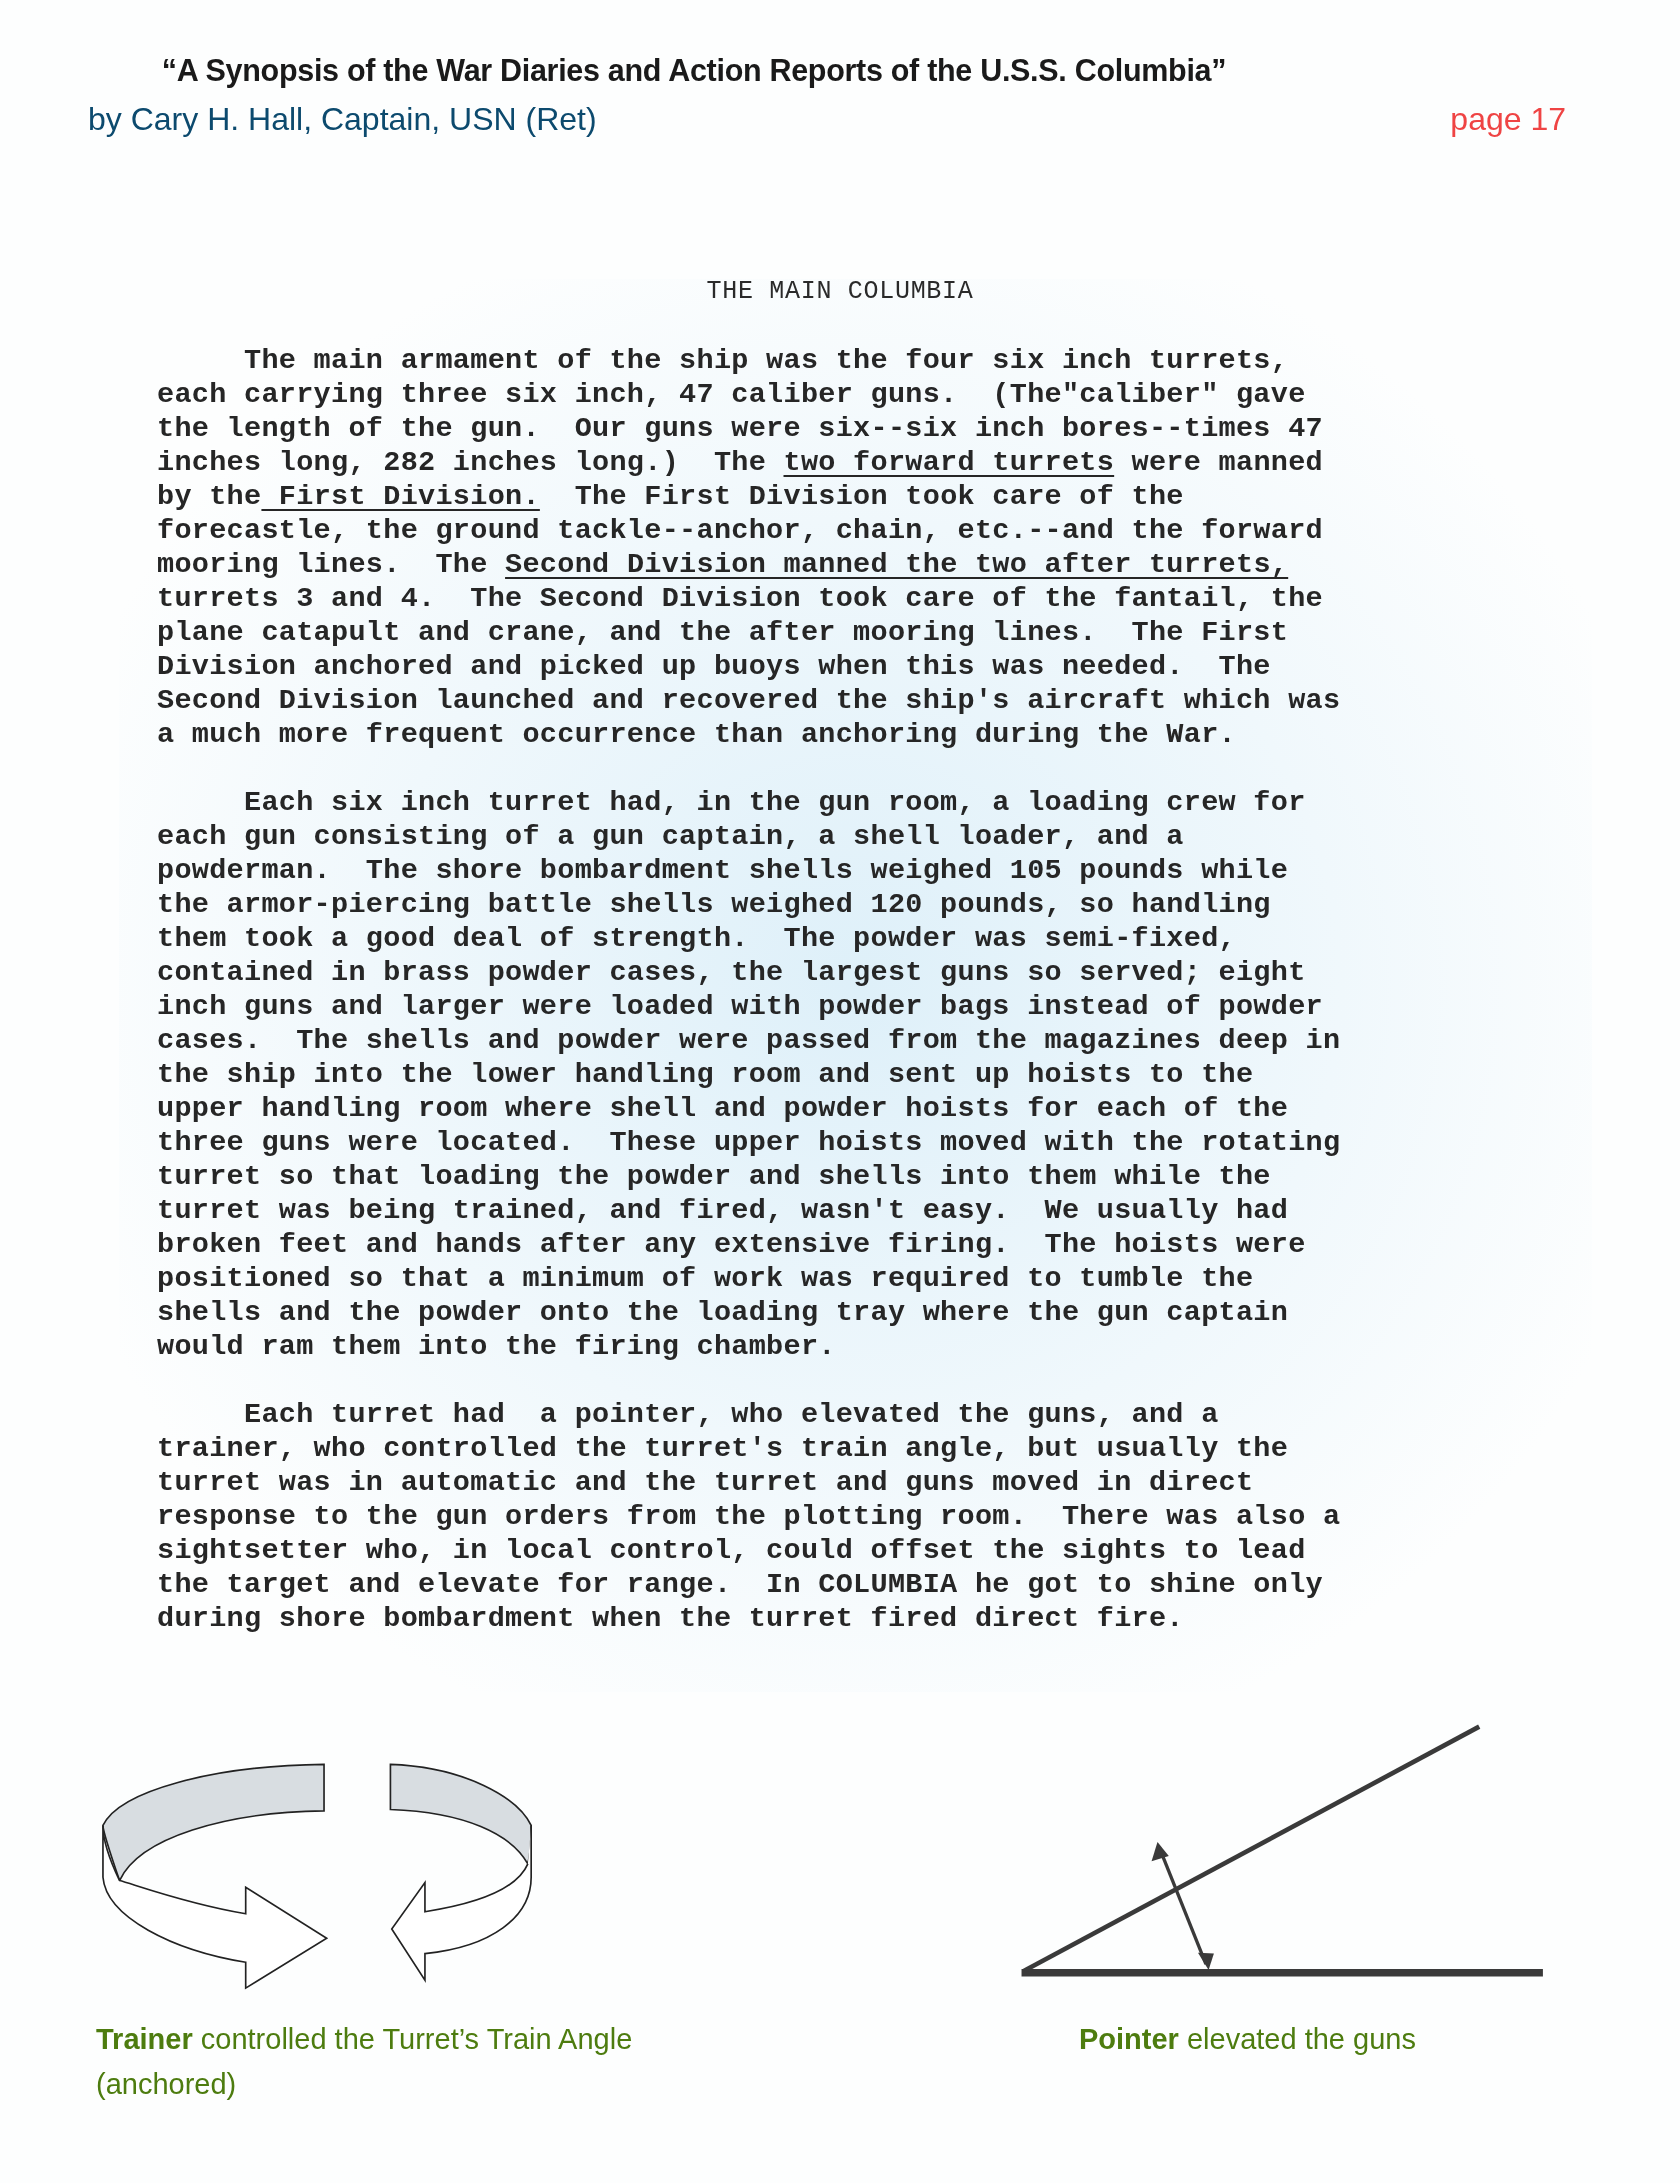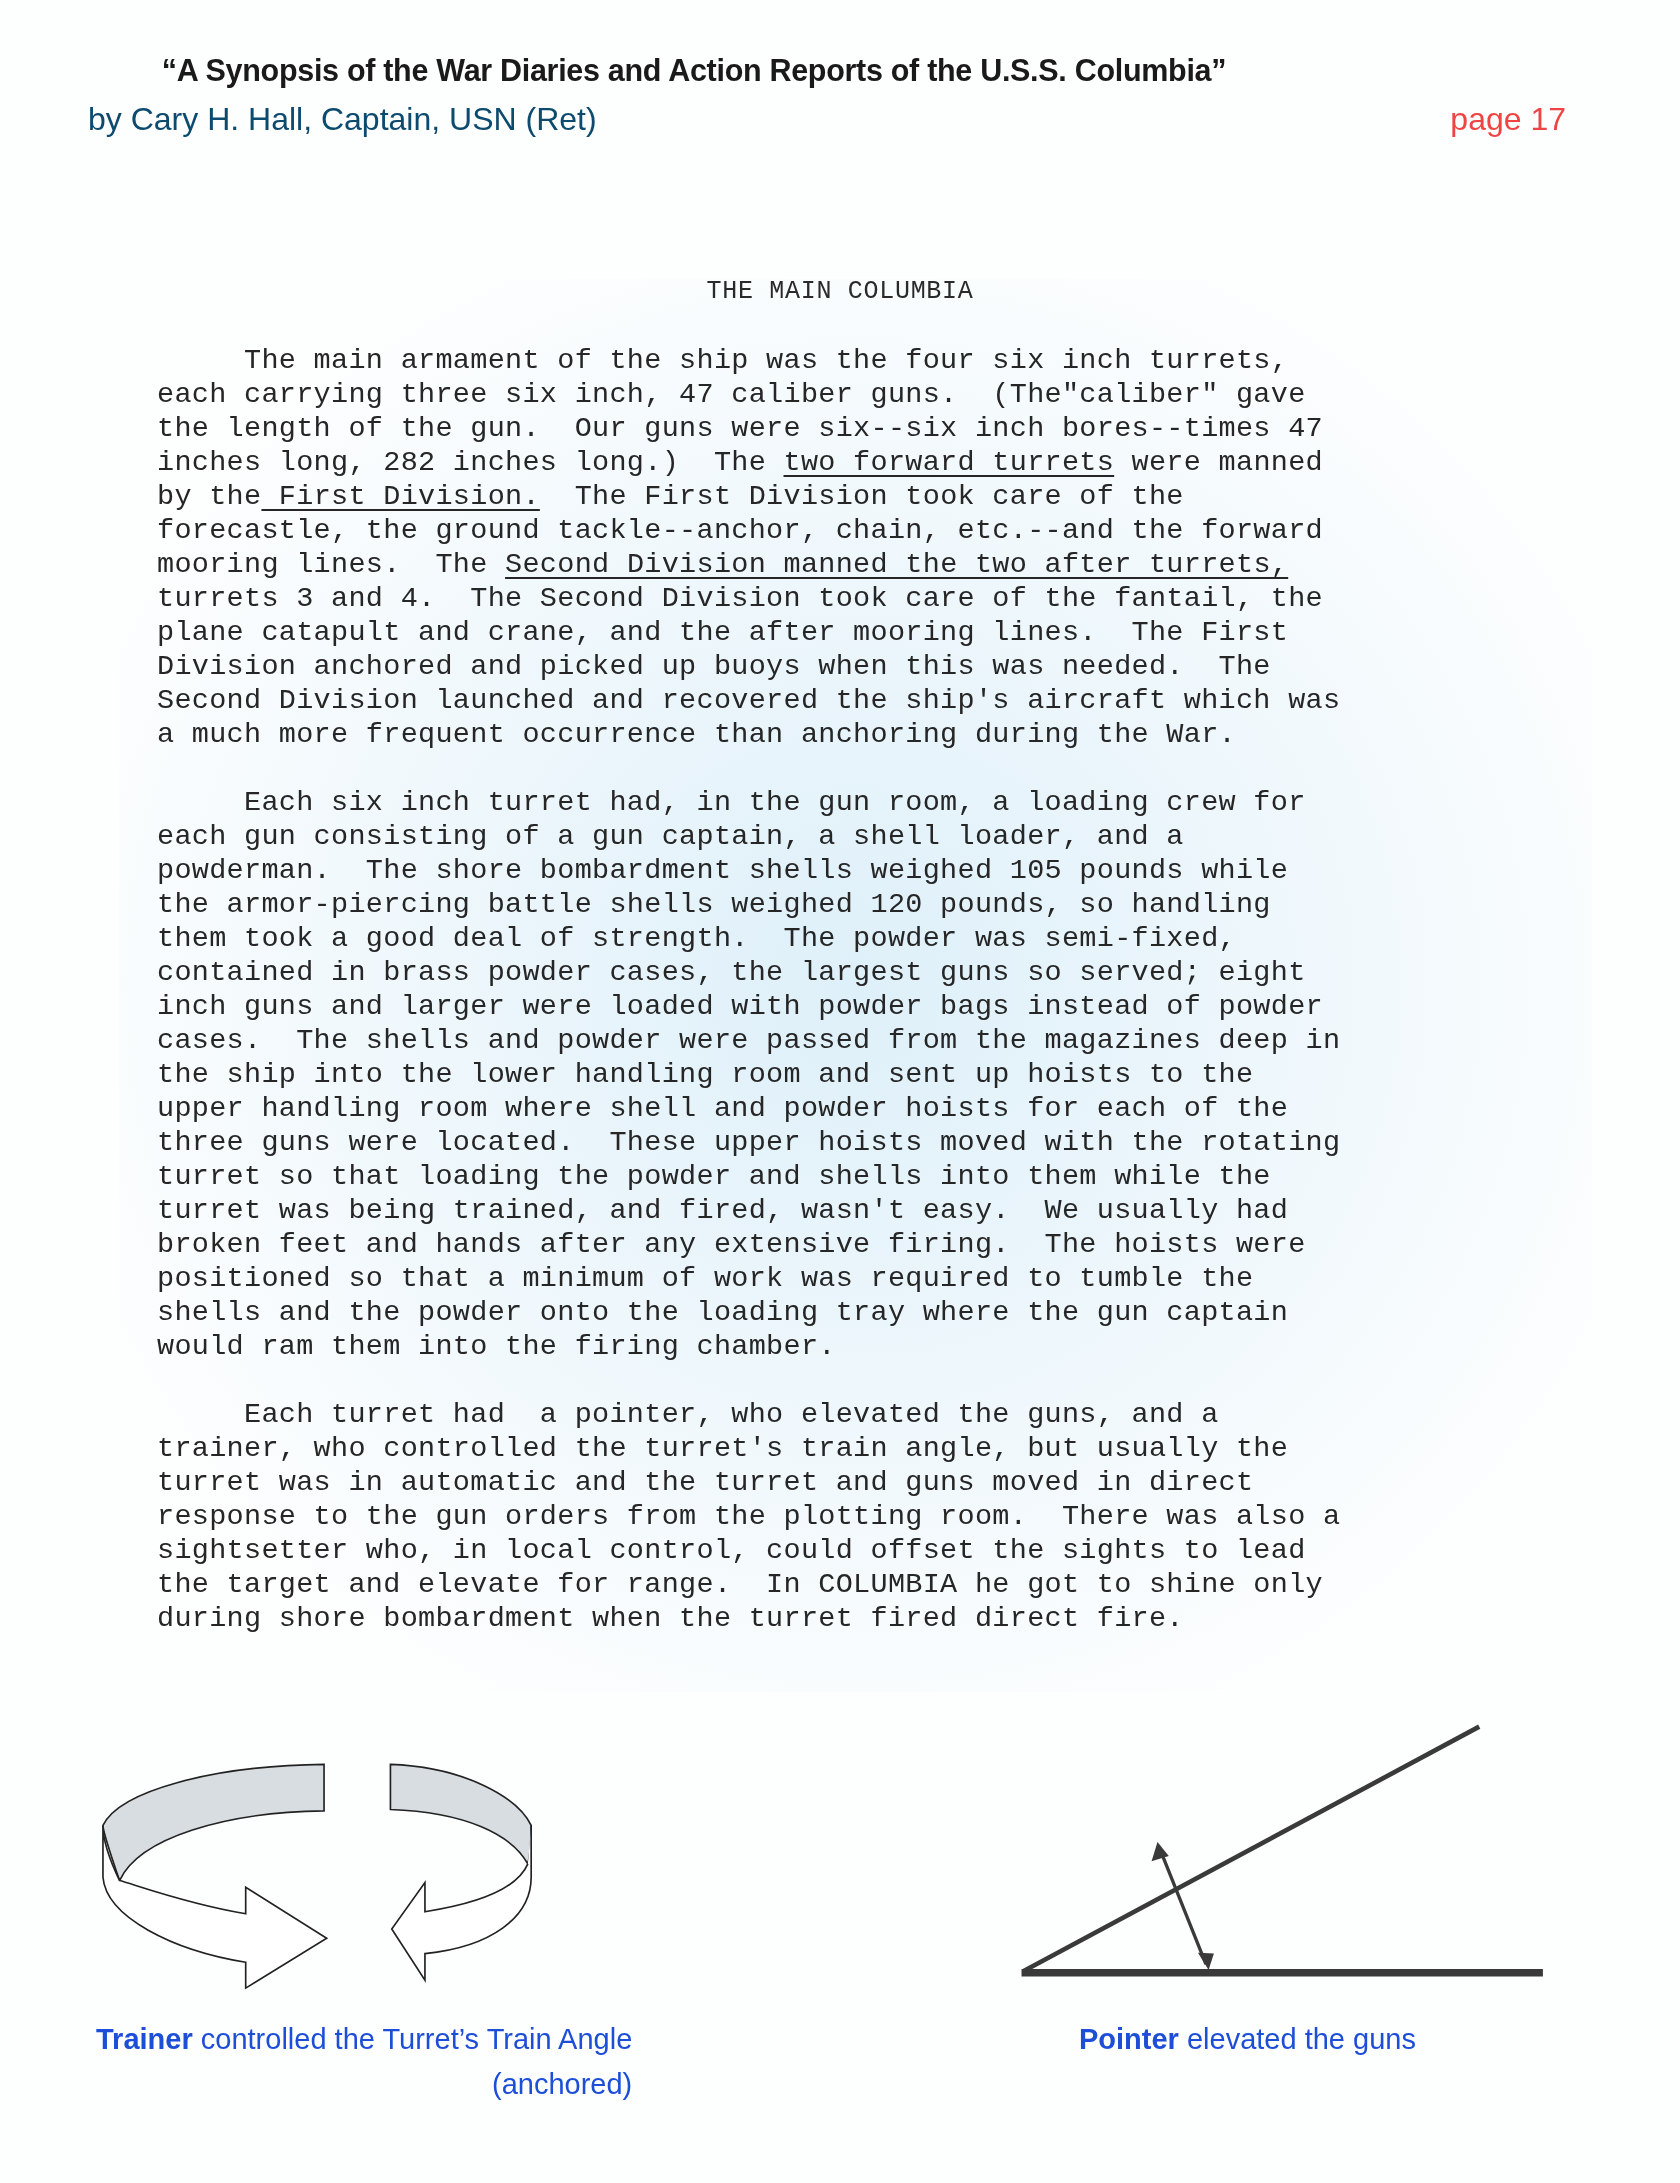--- a/index.html
+++ b/index.html
@@ -64,40 +64,40 @@
   .body-text {
     position: absolute;
     left: 157px;
     top: 344px;
     width: 1420px;
     font-family: "Liberation Mono", monospace;
     font-size: 28.5px;
     line-height: 34px;
     color: #262626;
     letter-spacing: 0.3px;
+    font-weight: bold;
   }
   .para {
     margin: 0 0 34px 0;
     white-space: pre;
   }
   .para:last-child { margin-bottom: 0; }
   .ul {
     text-decoration: underline;
     text-decoration-thickness: 2px;
     text-underline-offset: 5.3px;
   }
   .diagram {
     position: absolute;
   }
   .caption {
     position: absolute;
     font-size: 29px;
     line-height: 45px;
-    color: #1d4ed8;
-    text-align: right;
+    color: #4d7c0f;
   }
   .caption b { font-weight: bold; }
 </style>
 </head>
 <body>
 
 <div class="blue-tint"></div>
 
 <div class="doc-title">“A Synopsis of the War Diaries and Action Reports of the U.S.S. Columbia”</div>
 <div class="byline">by Cary H. Hall, Captain, USN (Ret)</div>

